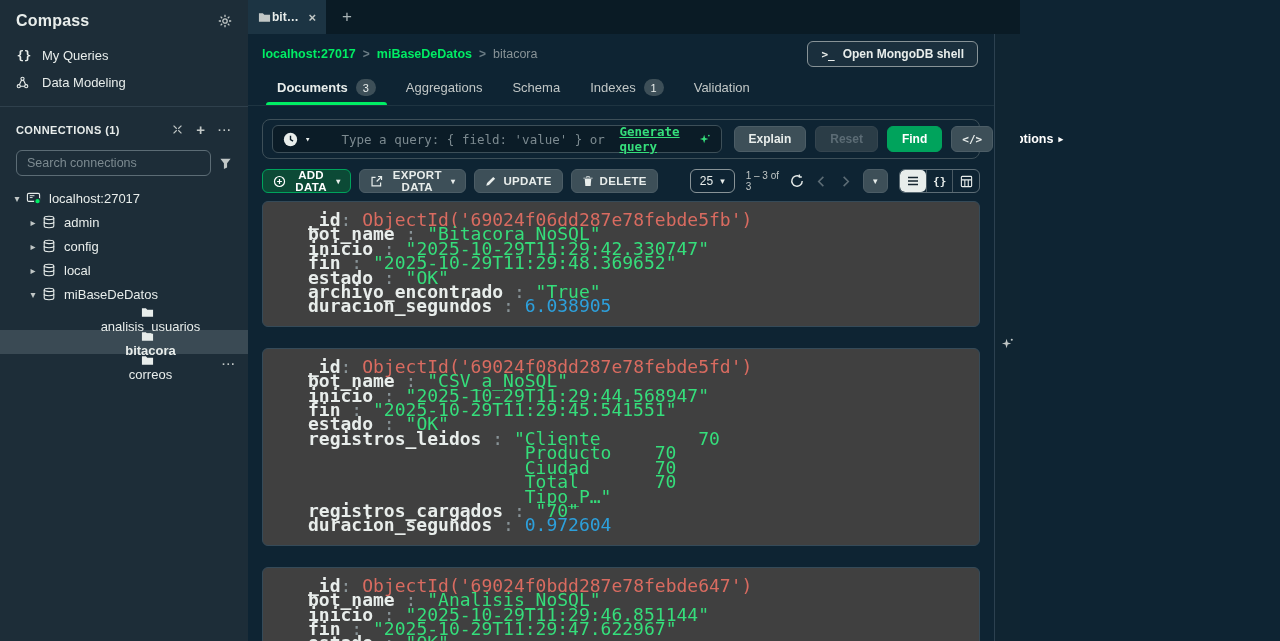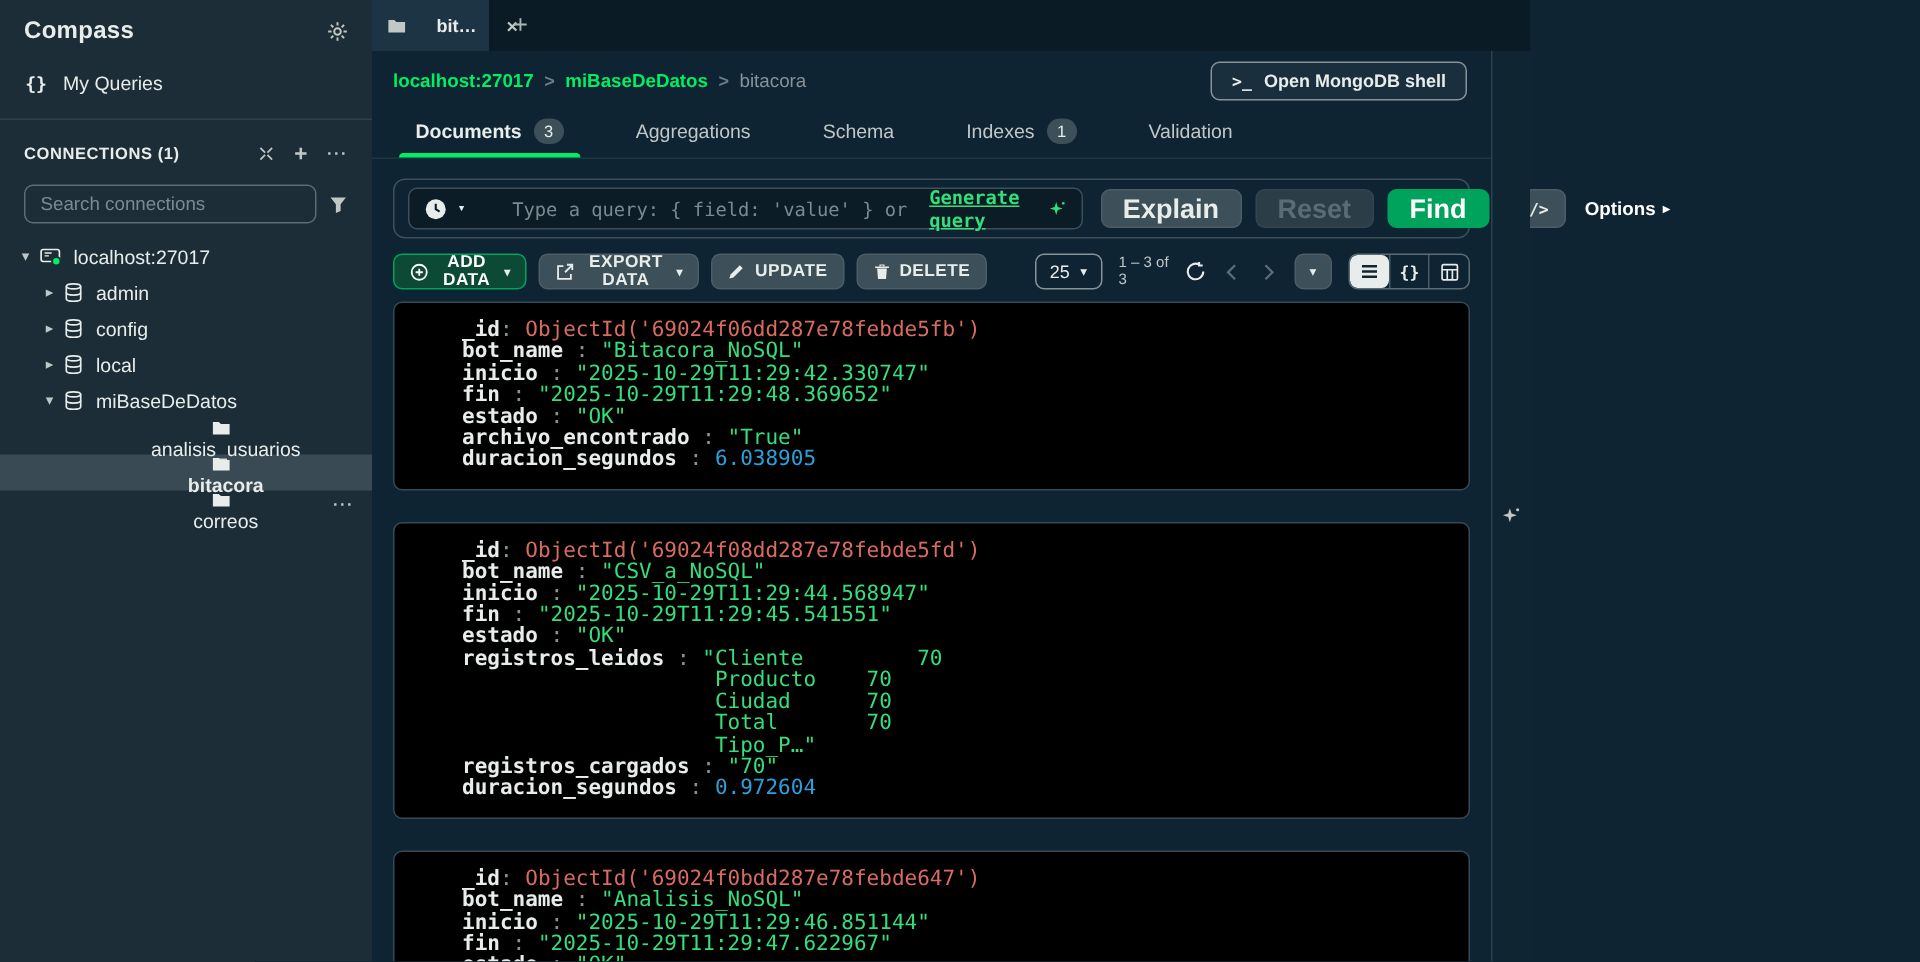--- a/index.html
+++ b/index.html
@@ -32,52 +32,52 @@
   .tree-caret { width: 14px; text-align: center; font-size: 10px; color: #C1C7C6; flex-shrink: 0; }
   .tree-icon { display: inline-flex; margin: 0 8px 0 2px; flex-shrink: 0; }
   .tree-row .row-ellipsis { margin-left: auto; padding-right: 12px; color: #C1C7C6; letter-spacing: 1px; font-weight: bold; font-size: 11px; }
   .indent-conn { padding-left: 10px; }
   .indent-db { padding-left: 26px; }
   .indent-coll { padding-left: 53px; flex-direction: column; }
 
   
   .right-col { flex: 1; display: flex; flex-direction: column; min-width: 0; }
   .tabbar { height: 34px; background: #0A1B25; display: flex; align-items: stretch; flex-shrink: 0; }
-  .workspace-tab { width: 78px; background: #1C3443; display: flex; align-items: center; gap: 20px; padding: 0 10px; font-size: 12px; font-weight: bold; cursor: pointer; }
+  .workspace-tab { width: 78px; background: #1C3443; display: flex; align-items: center; gap: 1px; padding: 0 10px; font-size: 12px; font-weight: bold; cursor: pointer; }
   .tab-close { color: #C1C7C6; font-size: 13px; margin-left: auto; }
   .new-tab-btn { width: 42px; display: flex; align-items: center; justify-content: center; color: #A9B4B6; font-size: 17px; cursor: pointer; }
 
   .content-row { flex: 1; display: flex; min-height: 0; }
   .main { flex: 1; display: flex; flex-direction: column; min-width: 0; background: #0E2433; }
   .ai-strip { width: 26px; flex-shrink: 0; border-left: 1px solid #2C4150; background: #102532; display: flex; justify-content: center; padding-top: 11px; color: #E8EDEB; }
 
   
   .topbar { height: 32px; margin-top: 4px; padding: 0 16px 0 14px; display: flex; align-items: center; justify-content: space-between; flex-shrink: 0; }
   .breadcrumb { display: flex; align-items: center; gap: 7px; font-size: 12.5px; }
   .crumb { color: #00ED64; font-weight: bold; cursor: pointer; }
   .crumb.last { color: #889397; font-weight: normal; cursor: default; }
   .crumb-sep { color: #6B7C85; font-weight: bold; font-size: 12px; }
   .shell-btn { height: 26px; display: inline-flex; align-items: center; gap: 8px; padding: 0 13px; border: 1px solid #889397; border-radius: 6px; background: rgba(255,255,255,.05); color: #E8EDEB; font-size: 12px; font-weight: bold; cursor: pointer; }
   .shell-glyph { font-family: "DejaVu Sans Mono", monospace; font-weight: bold; font-size: 11px; }
 
   
-  .coll-tabs { display: flex; gap: 22px; padding: 0 16px; height: 36px; border-bottom: 1px solid #1E3441; flex-shrink: 0; }
+  .coll-tabs { display: flex; gap: 4px; padding: 0 16px; height: 36px; border-bottom: 1px solid #1E3441; flex-shrink: 0; }
   .coll-tab { position: relative; display: flex; align-items: center; gap: 8px; padding: 0 13px; font-size: 13px; color: #C1C7C6; cursor: pointer; }
   .coll-tab.active { color: #E8EDEB; font-weight: bold; }
   .coll-tab.active::after { content: ""; position: absolute; left: 2px; right: 2px; bottom: 0; height: 3px; border-radius: 3px 3px 0 0; background: #00ED64; }
   .tab-badge { background: #3D4F58; color: #E8EDEB; border-radius: 10px; min-width: 20px; height: 17px; display: inline-flex; align-items: center; justify-content: center; font-size: 11px; font-weight: normal; padding: 0 6px; }
 
   
   .query-panel { margin: 13px 14px 0; border: 1px solid #3D4F58; border-radius: 8px; padding: 5px 9px; display: flex; align-items: center; gap: 12px; flex-shrink: 0; }
   .query-input { flex: 1; height: 28px; background: #0B1C27; border: 1px solid #3D4F58; border-radius: 6px; display: flex; align-items: center; gap: 7px; padding: 0 10px; font-family: "DejaVu Sans Mono", monospace; font-size: 12.5px; color: #7C8A90; cursor: text; }
   .caret-glyph { font-size: 9px; color: #E8EDEB; }
   .gen-query { color: #35DE7B; font-weight: bold; text-decoration: underline; cursor: pointer; }
   .gen-sparkle { color: #35DE7B; display: inline-flex; margin-left: 3px; }
   .query-buttons { display: flex; align-items: center; gap: 9px; }
-  .btn { height: 26px; display: inline-flex; align-items: center; justify-content: center; padding: 0 14px; border-radius: 6px; font-size: 18px; font-weight: bold; cursor: pointer; font-family: "Liberation Sans", sans-serif; }
+  .btn { height: 26px; display: inline-flex; align-items: center; justify-content: center; padding: 0 14px; border-radius: 6px; font-size: 12px; font-weight: bold; cursor: pointer; font-family: "Liberation Sans", sans-serif; }
   .btn-gray { background: #3D4F58; border: 1px solid #4C5D66; color: #E8EDEB; }
   .btn-disabled { background: #2B3D47; border: 1px solid #35454F; color: #5C6C75; cursor: default; }
   .btn-green { background: #00A35C; border: 1px solid #00A35C; color: #FFFFFF; }
   .btn-code { padding: 0 10px; font-family: "DejaVu Sans Mono", monospace; font-size: 11px; }
   .options-link { color: #ffffff; font-weight: bold; font-size: 12.5px; display: inline-flex; align-items: center; gap: 5px; cursor: pointer; margin: 0 4px; }
   .options-caret { font-size: 9px; }
 
   
   .action-bar { margin: 10px 14px 0; display: flex; align-items: flex-start; justify-content: space-between; flex-shrink: 0; gap: 32px; }
   .action-left { display: flex; align-items: center; gap: 8px; }
@@ -91,21 +91,21 @@
   .pag-chevron { color: #5C6C75; display: inline-flex; cursor: default; }
   .caret-only-btn { width: 30px; height: 24px; background: #3D4F58; border: 1px solid #4C5D66; border-radius: 6px; display: inline-flex; align-items: center; justify-content: center; cursor: pointer; }
   .segmented { height: 24px; border: 1px solid #5C6C75; border-radius: 6px; display: flex; align-items: stretch; overflow: hidden; }
   .seg { width: 33px; display: flex; align-items: center; justify-content: center; color: #E8EDEB; cursor: pointer; border-left: 1px solid #4A5A63; }
   .seg:first-child { border-left: none; }
   .seg.sel { background: #E8EDEB; color: #15252F; border-radius: 5px; }
   .seg-braces { font-family: "DejaVu Sans Mono", monospace; font-size: 11px; font-weight: bold; }
 
   
   .docs { flex: 1; overflow: hidden; padding: 8px 14px 0; display: flex; flex-direction: column; gap: 21px; }
-  .doc-card { flex-shrink: 0; border: 1px solid #354A58; border-radius: 6px; background: #000000; padding: 11px 20px 12px 45px; font-family: "DejaVu Sans Mono", monospace; font-size: 14px; line-height: 14.4px; }
+  .doc-card { flex-shrink: 0; border: 1px solid #354A58; border-radius: 6px; background: #404040; padding: 11px 20px 12px 45px; font-family: "DejaVu Sans Mono", monospace; font-size: 18px; line-height: 14.4px; }
   .doc-row { display: flex; align-items: flex-start; white-space: pre; }
   .fkey { font-weight: bold; color: #E8EDEB; }
   .fsep { color: #889397; }
   .fval-objectid { color: #D96B60; }
   .fval-string { color: #35DE7B; }
   .fval-number { color: #2DA0DC; }
 
   svg { display: block; }
 </style>
 </head>
@@ -121,20 +121,31 @@
           <circle cx="7" cy="7" r="2.2"></circle>
           <path d="M7 .8v2.2M7 11v2.2M.8 7H3M11 7h2.2M2.6 2.6l1.6 1.6M9.8 9.8l1.6 1.6M11.4 2.6L9.8 4.2M4.2 9.8l-1.6 1.6"></path>
         </svg>
       </span>
     </div>
 
     <nav id="sidebar-nav">
         <div class="nav-item">
           <span class="nav-glyph">{}</span>
           <span>My Queries</span>
+        </div>
+        <div class="nav-item">
+          <span class="nav-glyph">
+            <svg viewBox="0 0 14 14" width="13" height="13" fill="none" stroke="currentColor" stroke-width="1.2">
+              <circle cx="7" cy="3" r="1.7"></circle>
+              <circle cx="3" cy="11" r="1.7"></circle>
+              <circle cx="11" cy="11" r="1.7"></circle>
+              <path d="M6 4.4L3.6 9.5M8 4.4l2.4 5.1M4.7 11h4.6"></path>
+            </svg>
+          </span>
+          <span>Data Modeling</span>
         </div>
       </nav>
 
     <div class="sidebar-divider"></div>
 
     <div class="connections-header">
       <span class="connections-title">CONNECTIONS (1)</span>
       <span class="connections-actions">
         <span class="icon-btn">
           <svg viewBox="0 0 14 14" width="11" height="11" stroke="currentColor" fill="none" stroke-width="1.5">

